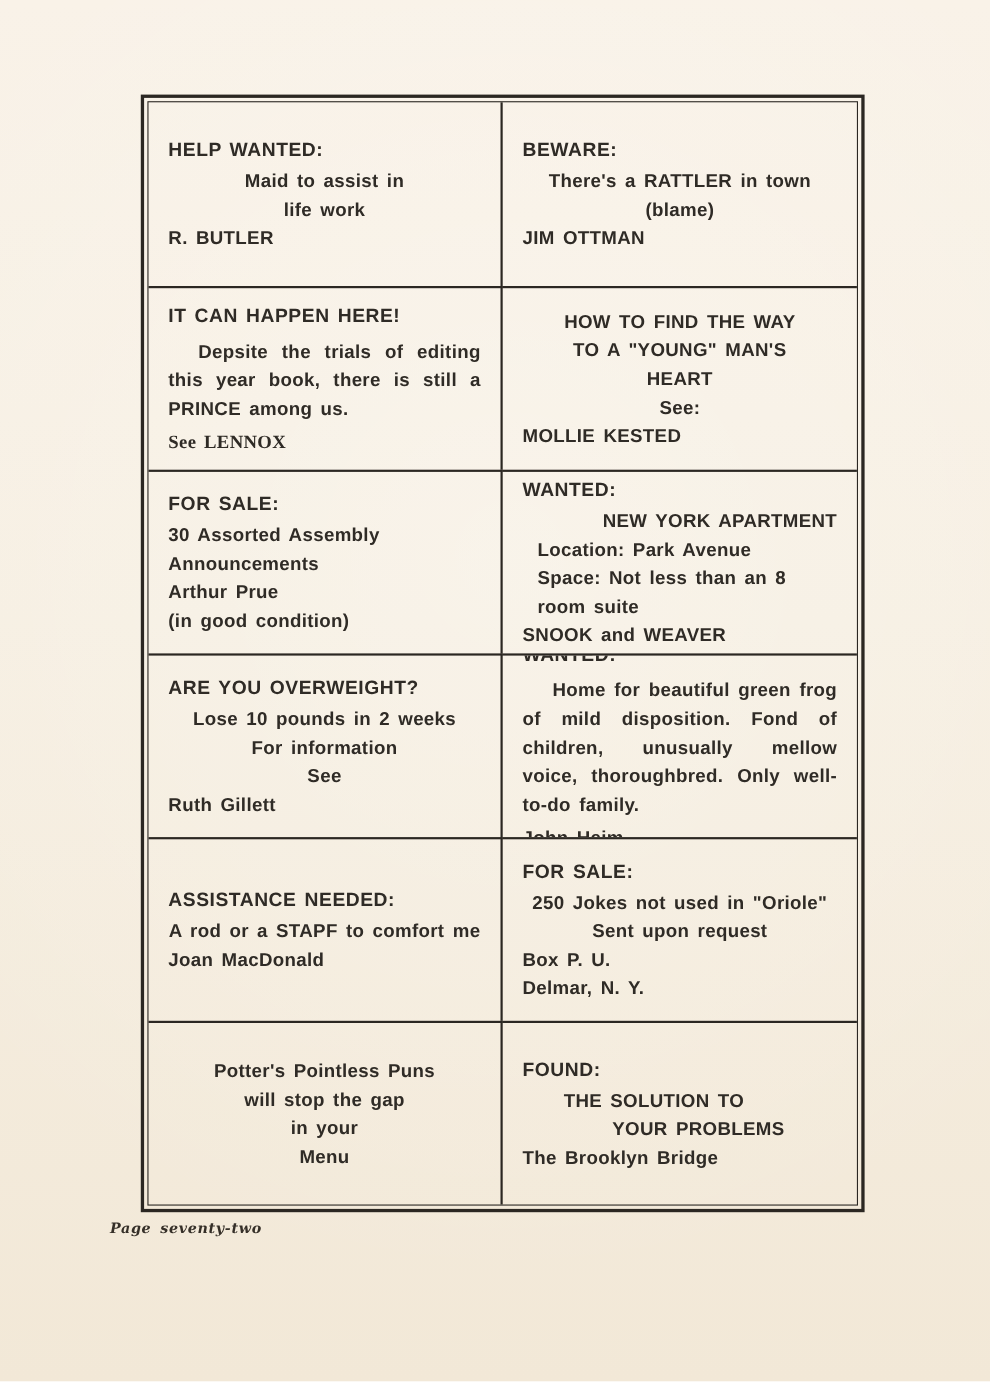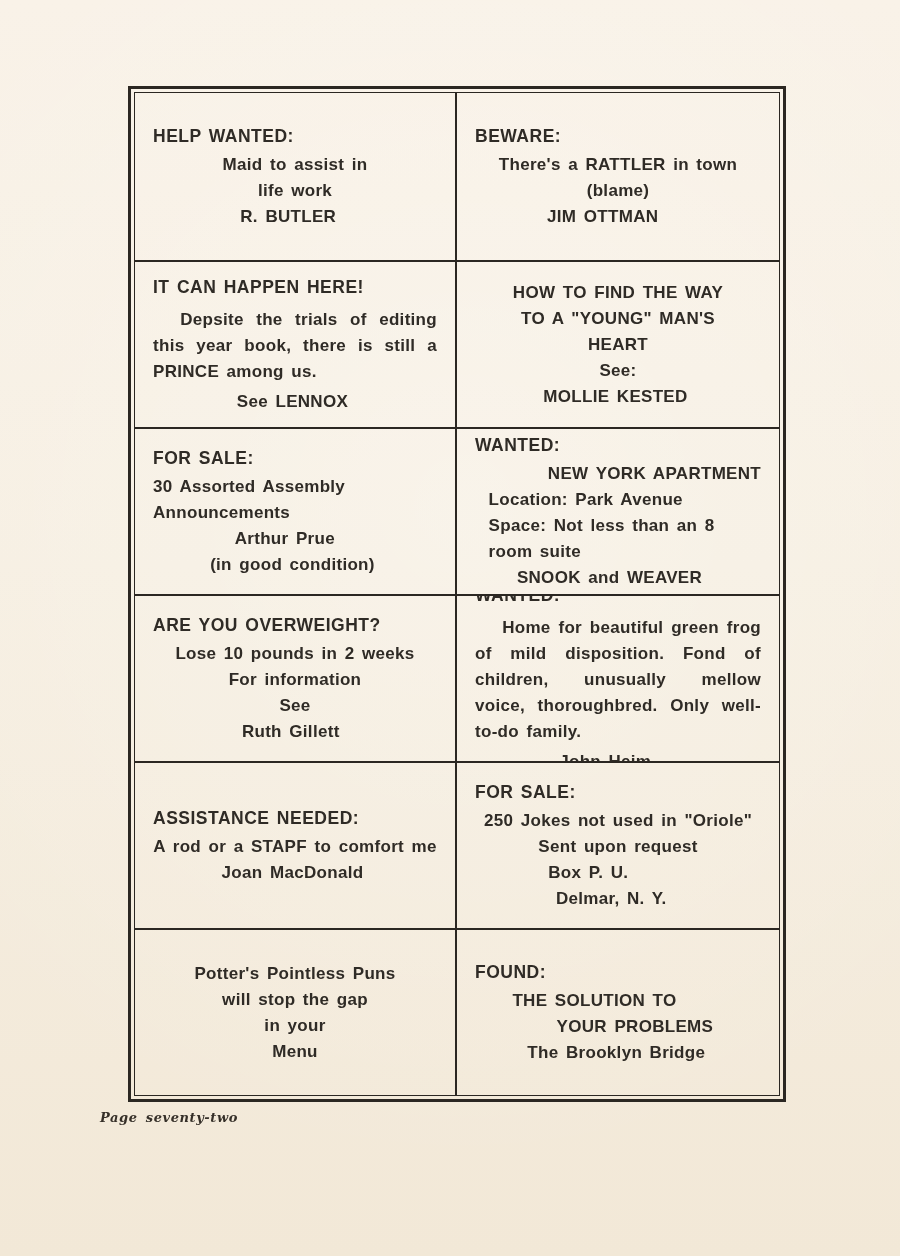--- a/index.html
+++ b/index.html
@@ -55,21 +55,21 @@
   }
   .ad-line {
     font-size: 17px;
     font-weight: 700;
     letter-spacing: 0.3px;
     word-spacing: 2.5px;
     line-height: 26px;
   }
   .align-left    { text-align: left; }
   .align-center  { text-align: center; }
-  .align-right   { text-align: center; }
+  .align-right   { text-align: left; }
   .align-justify { text-align: justify; }
   .para {
     text-indent: 1.6em;
     margin: 4px 0;
   }
   .footer {
     position: absolute;
     left: 100px;
     top: 1110px;
     font-family: "DejaVu Serif", "Liberation Serif", serif;
@@ -95,21 +95,21 @@
         </div>
         <div class="ad-cell col-1">
           <div class="ad-title align-left">BEWARE:</div>
           <div class="ad-line align-center">There's a RATTLER in town</div>
           <div class="ad-line align-center">(blame)</div>
           <div class="ad-line align-right" style="padding-right: 1.8em;">JIM OTTMAN</div>
         </div>
         <div class="ad-cell col-0 not-first-row">
           <div class="ad-title align-left">IT CAN HAPPEN HERE!</div>
           <div class="ad-line align-justify para">Depsite the trials of editing this year book, there is still a PRINCE among us.</div>
-          <div class="ad-line align-right" style="padding-right: 0.3em;">See LENNOX</div>
+          <div class="ad-line align-right" style="padding-right: 0.3em; font-family: Liberation Serif, serif;">See LENNOX</div>
         </div>
         <div class="ad-cell col-1 not-first-row">
           <div class="ad-line align-center">HOW TO FIND THE WAY</div>
           <div class="ad-line align-center">TO A "YOUNG" MAN'S</div>
           <div class="ad-line align-center">HEART</div>
           <div class="ad-line align-center">See:</div>
           <div class="ad-line align-right" style="padding-right: 0.3em;">MOLLIE KESTED</div>
         </div>
         <div class="ad-cell col-0 not-first-row">
           <div class="ad-title align-left">FOR SALE:</div>

